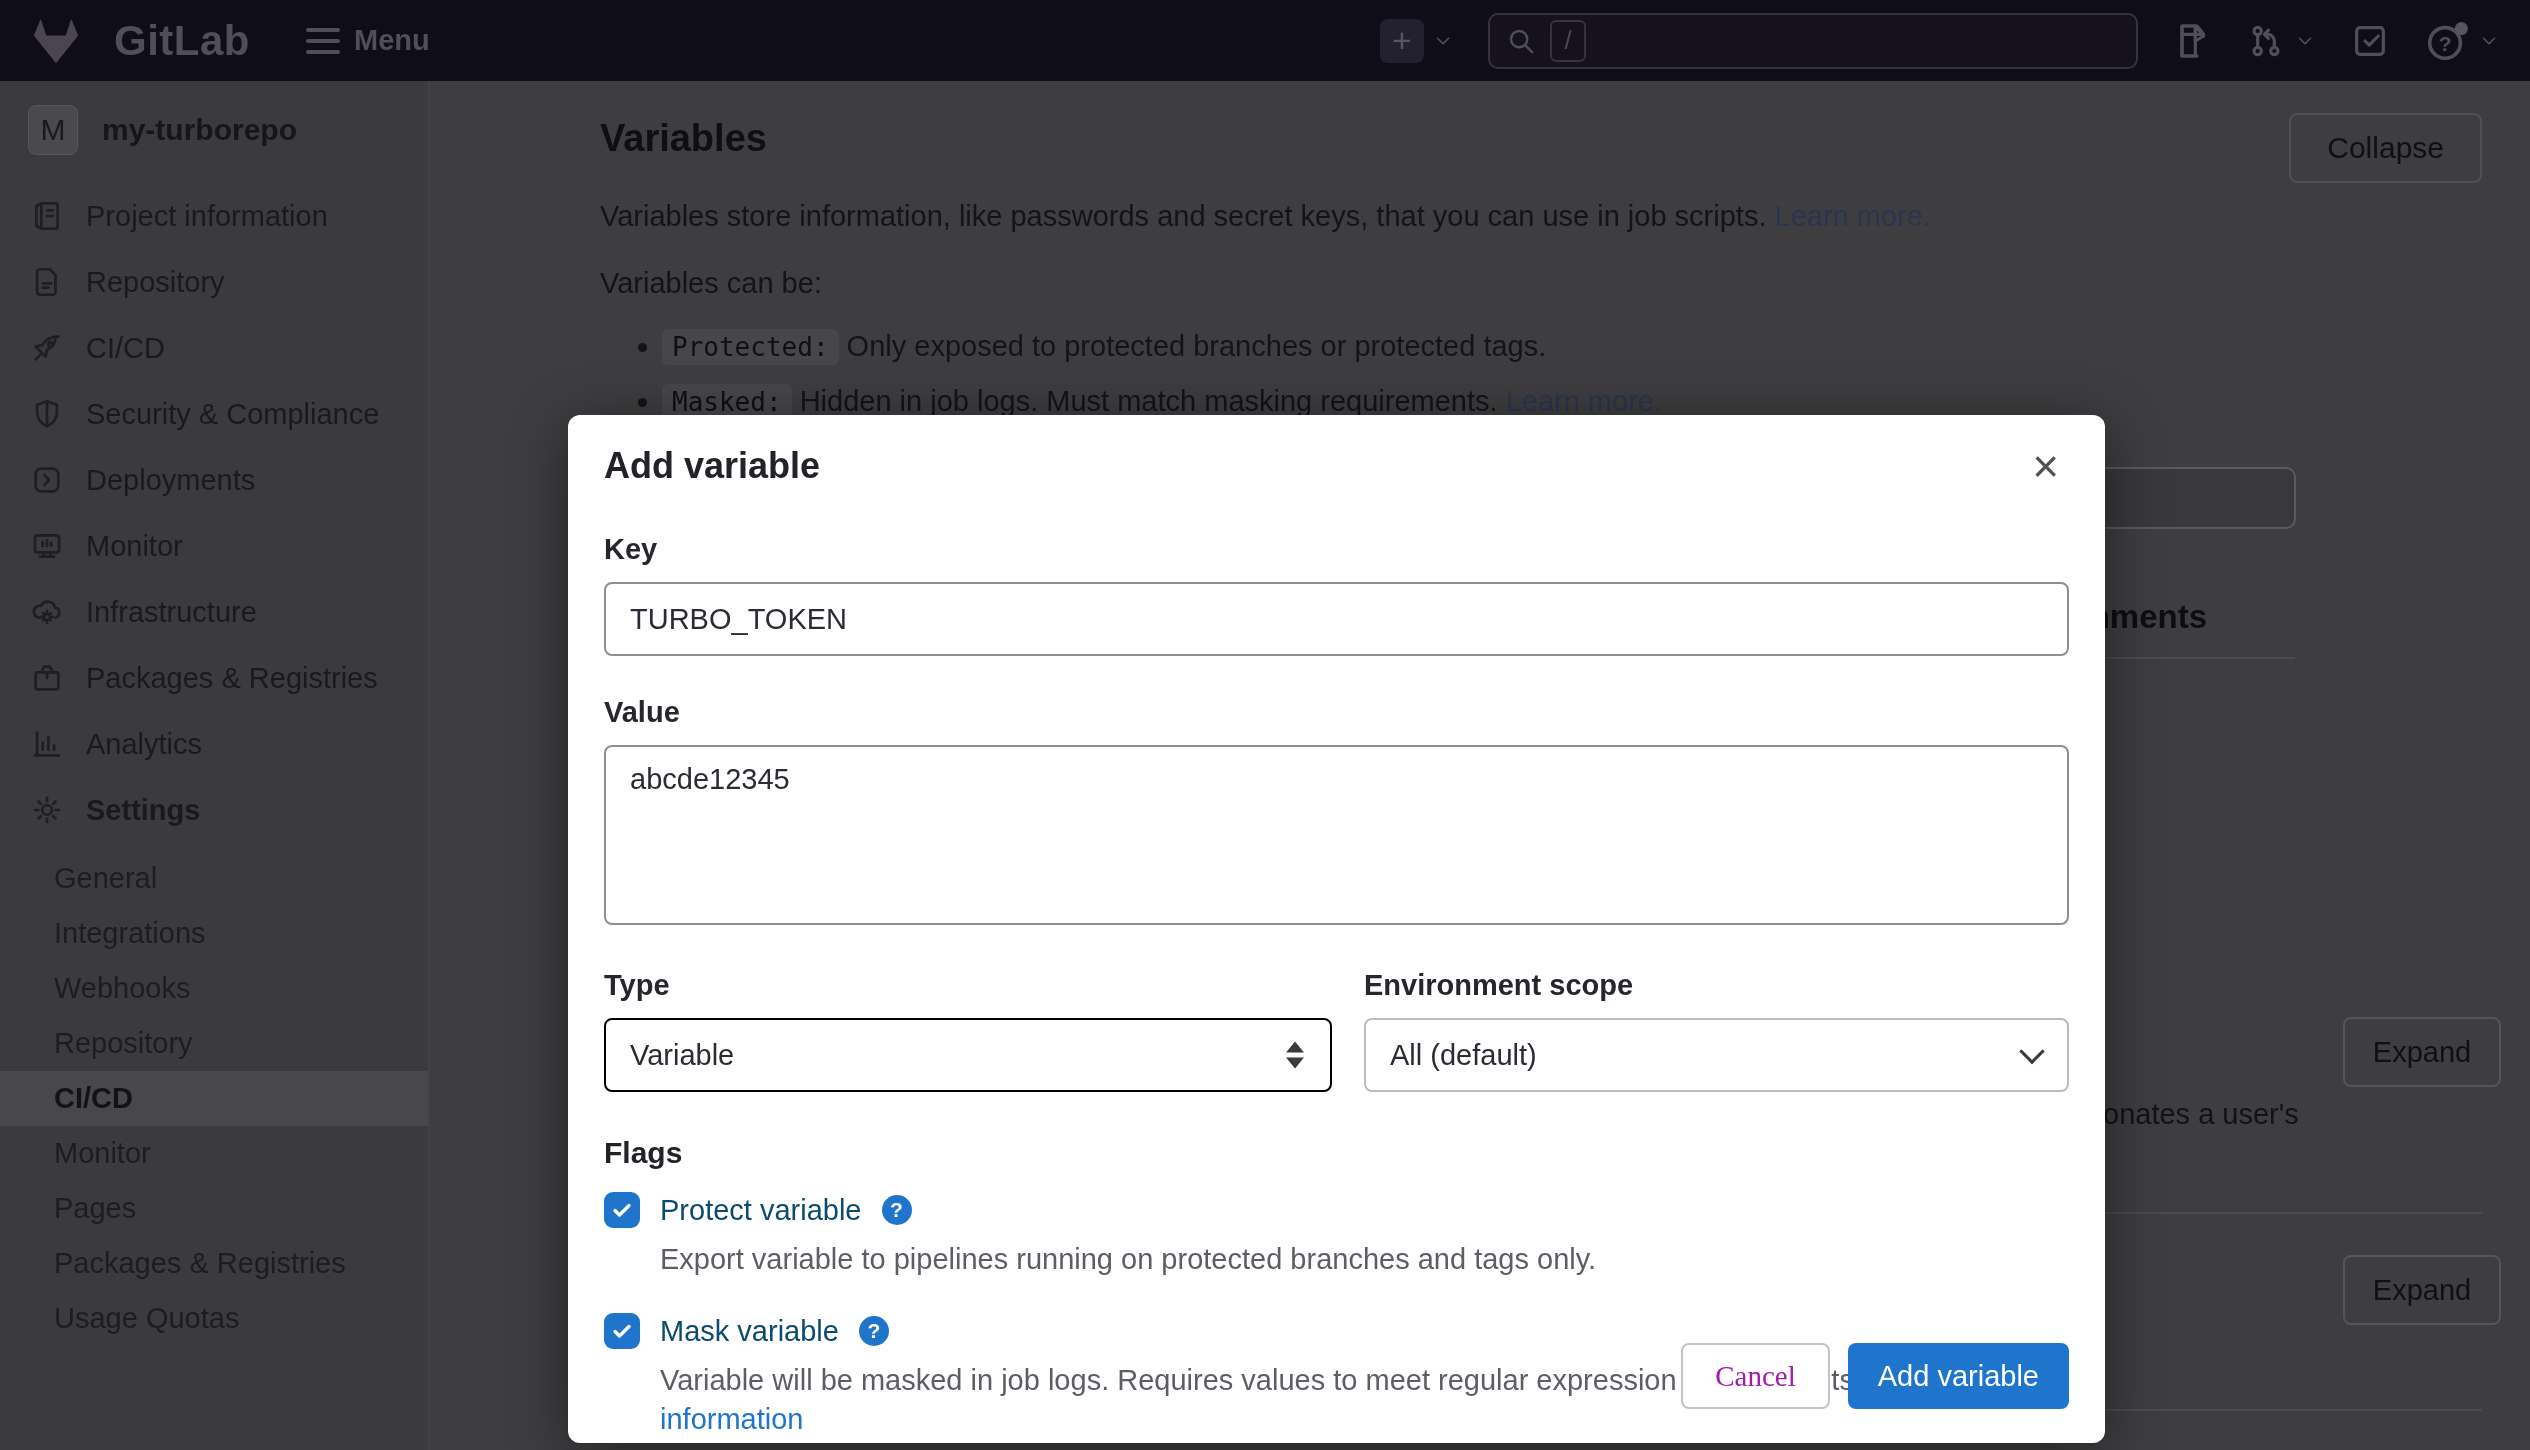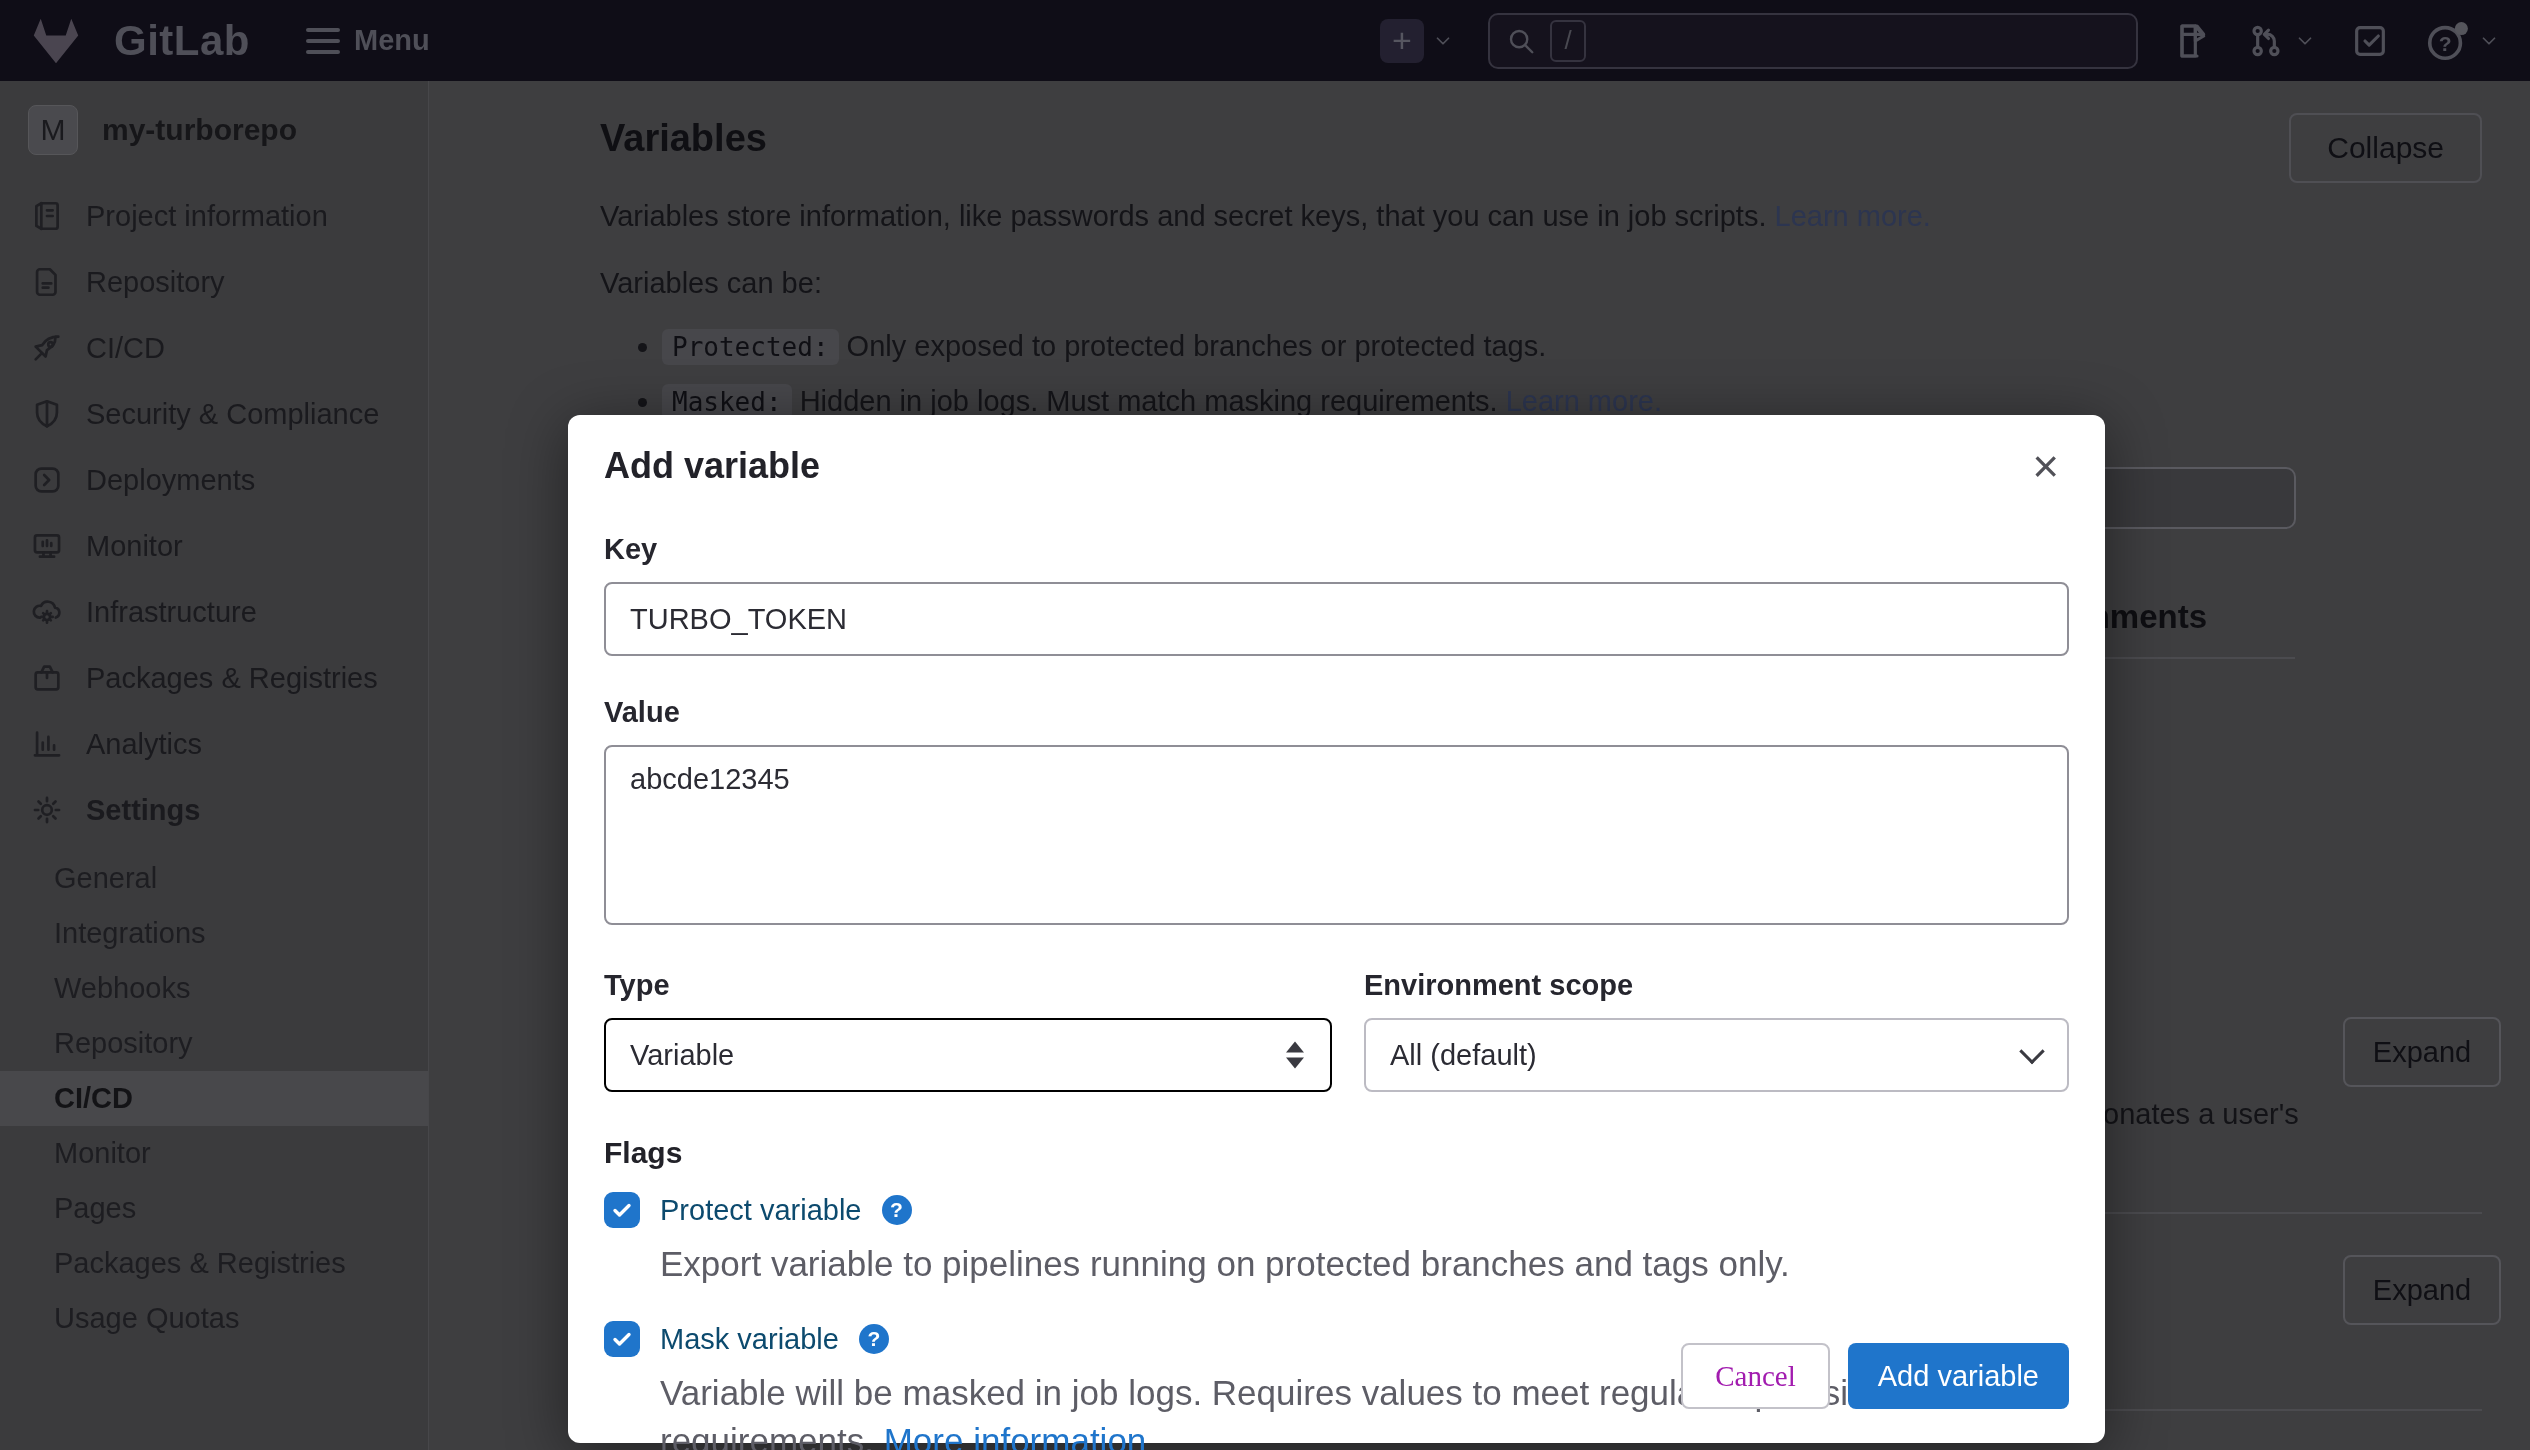--- a/index.html
+++ b/index.html
@@ -101,21 +101,21 @@
   .chev { position:absolute; right:26px; top:50%; width:18px; height:18px; border-right:3px solid #3a3a41;
           border-bottom:3px solid #3a3a41; transform:translateY(-70%) rotate(45deg); }
   .flags-label { margin-top:44px; font-size:30px; font-weight:bold; color:#222229; }
   .cb-row { display:flex; align-items:center; gap:20px; margin-top:22px; cursor:pointer; }
   .cb { width:36px; height:36px; border-radius:9px; background:#1f75cb; display:flex; align-items:center;
         justify-content:center; flex:none; }
   .cb svg { stroke:#fff; fill:none; stroke-width:3.4; stroke-linecap:round; stroke-linejoin:round; }
   .cb-label { font-size:29px; color:#0c4a6e; }
   .help-dot { width:30px; height:30px; border-radius:50%; background:#1f75cb; color:#fff; font-size:21px;
               font-weight:bold; display:flex; align-items:center; justify-content:center; cursor:pointer; }
-  .cb-desc { margin:12px 0 0 56px; font-size:35px; color:#5d5d66; line-height:1.35; max-width:1410px; }
+  .cb-desc { margin:12px 0 0 56px; font-size:29px; color:#5d5d66; line-height:1.35; max-width:1410px; }
   .blue-link { color:#1f75cb; cursor:pointer; }
   .modal-footer { position:absolute; right:36px; bottom:34px; display:flex; gap:18px; }
   .btn-cancel { height:66px; padding:0 32px; border:2px solid #c3c2c9; border-radius:8px; background:#fff;
                 font-size:29px; color:#a21caf; cursor:pointer; font-family:Liberation Serif, serif; }
   .btn-primary { height:66px; padding:0 30px; border:none; border-radius:8px; background:#1f75cb;
                  font-size:29px; color:#ffffff; cursor:pointer; font-family:inherit; }
 </style>
 </head>
 <body>
 

